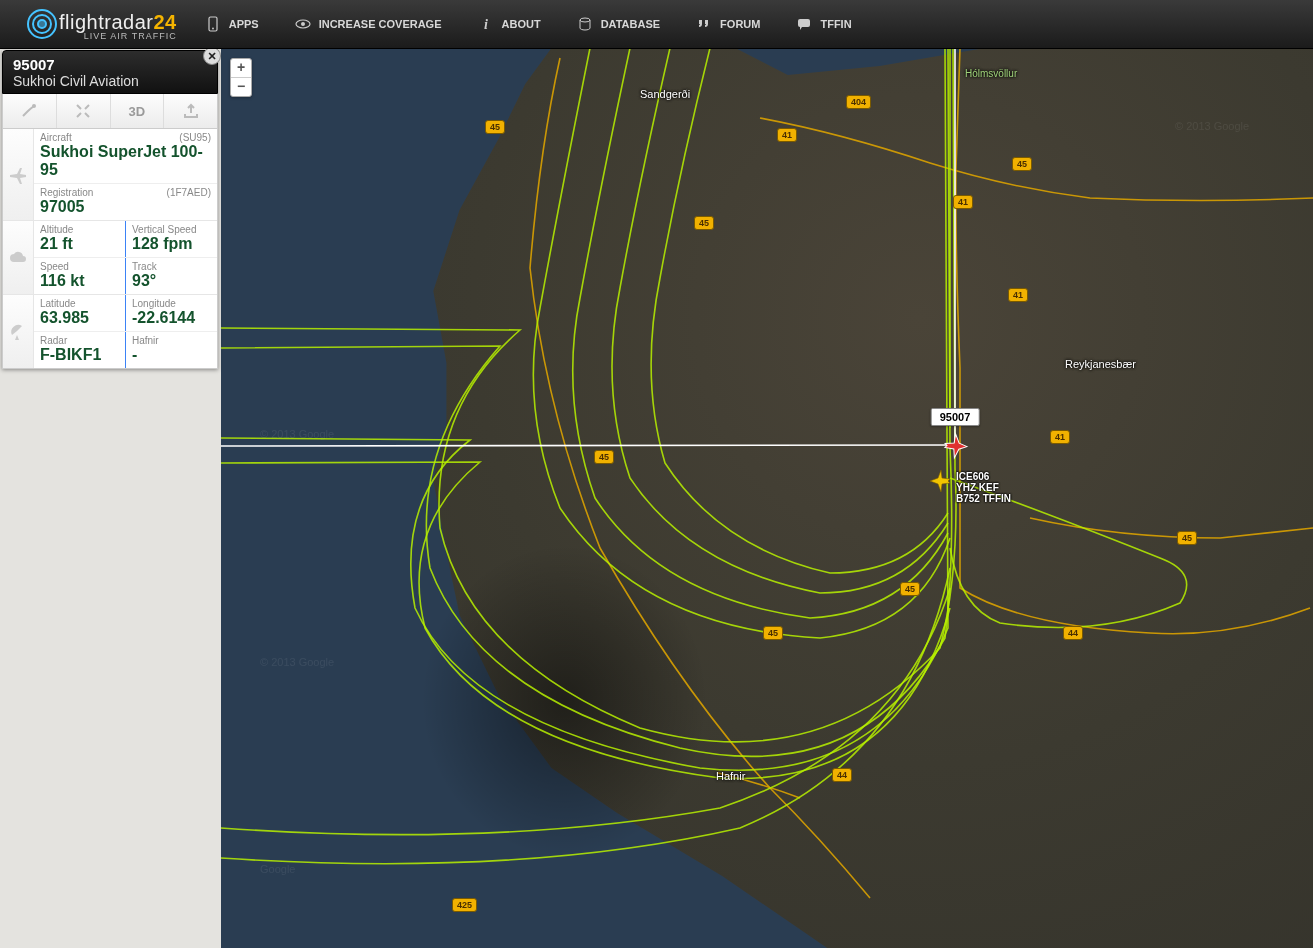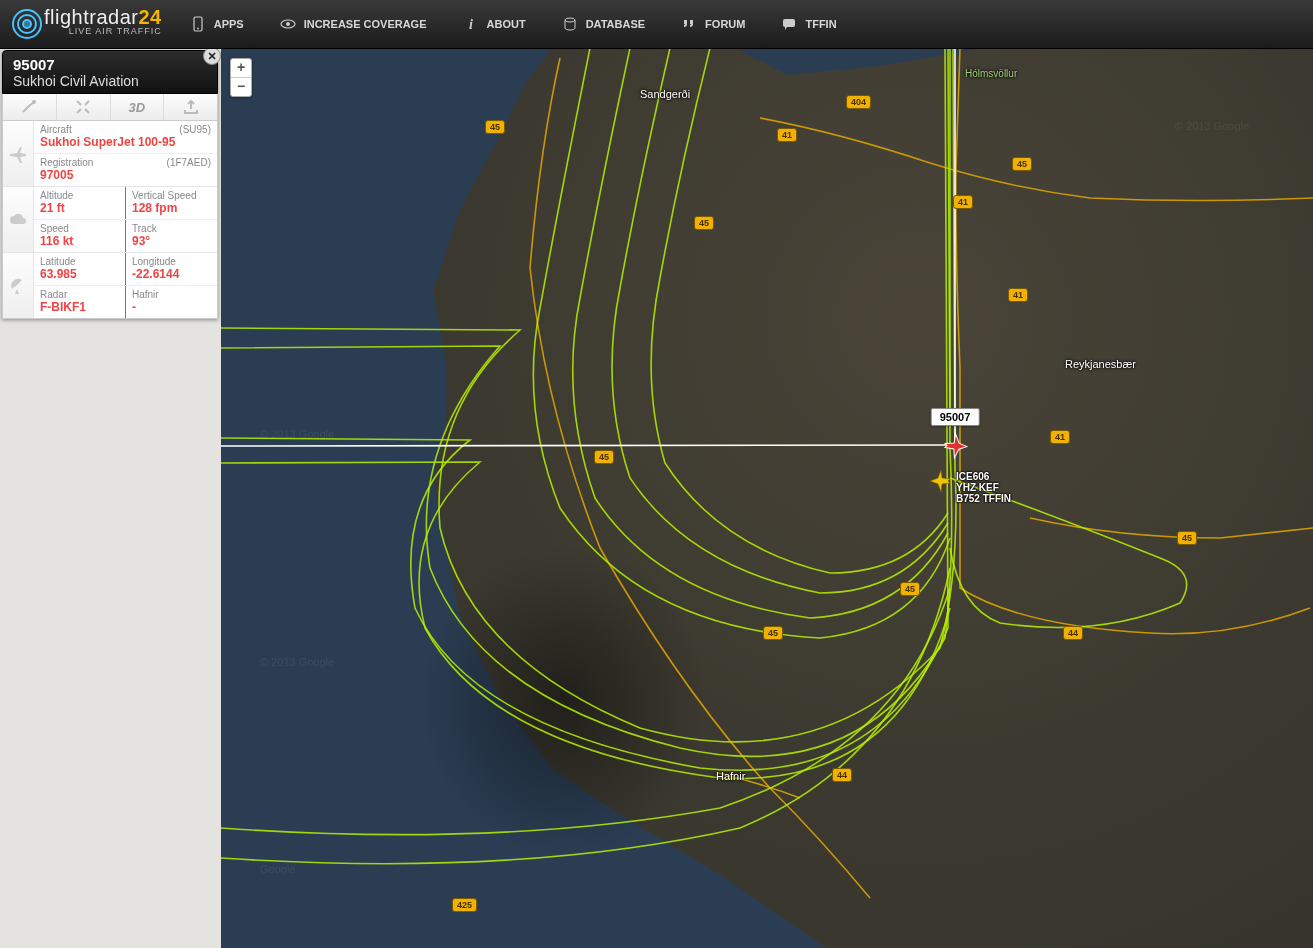--- a/index.html
+++ b/index.html
@@ -19,23 +19,24 @@
     background: linear-gradient(#3a3a3a, #1b1b1b);
     border-bottom: 1px solid #000;
     display: flex;
     align-items: center;
     color: #ccc;
     font-size: 12px;
     z-index: 100;
   }
   #logo {
     display: flex;
-    align-items: flex-start;
-    padding: 0 10px 0 10px;
+    align-items: flex-end;
+    padding: 0 10px 0 19px;
     cursor: pointer;
+    margin-left: 6px;
   }
   #logo-text { line-height: 1; }
   #logo-text .fr { font-size: 20px; color: #eee; font-weight: 300; letter-spacing: .5px; }
   #logo-text .fr b { color: #f5b400; font-weight: 700; }
   #logo-text .tag { font-size: 9px; color: #bbb; letter-spacing: 1px; text-align: right; }
   .nav-item {
     display: flex;
     align-items: center;
     gap: 8px;
     padding: 4px 18px;
@@ -135,22 +136,22 @@
     width:16px; height:16px; border-radius:50%;
     background:#ddd; color:#222; font-size:11px; line-height:16px;
     text-align:center; font-weight:bold; cursor:pointer;
     border:1px solid #888;
   }
   #panel-tools {
     display:flex; background:linear-gradient(#fdfdfd,#ececec);
     border:1px solid #ccc; border-top:none;
   }
   #panel-tools > div {
-    flex:1; height:26px; display:flex; align-items:center; justify-content:center;
-    border-right:1px solid #ddd; cursor:pointer; color:#9a9a9a;font-style:italic;
+    flex:1; height:34px; display:flex; align-items:center; justify-content:center;
+    border-right:1px solid #ddd; cursor:pointer; color:#9a9a9a;
   }
   #panel-tools > div:last-child { border-right:none; }
 
   #panel-body { background:#fff; border:1px solid #ccc; border-top:none; }
   .section {
     display:flex;
     border-bottom:1px solid #e6e6e6;
   }
   .section:last-child { border-bottom:none; }
   .sec-icon {
@@ -162,21 +163,21 @@
   }
   .sec-rows { flex:1; }
   .row { display:flex; border-bottom:1px solid #eee; }
   .row:last-child { border-bottom:none; }
   .cell {
     flex:1; padding:3px 6px 4px 6px;
     border-right:1px solid #3b82f6;
   }
   .cell:last-child { border-right:none; }
   .cell .lbl { color:#888; font-size:10px; }
-  .cell .val { color:#ef4444; font-size:12px; font-weight:bold; }
+  .cell .val { color:#14532d; font-size:16px; font-weight:bold; }
   .cell .aux { float:right; color:#888; font-size:10px; }
 
   
   #sel-label {
     position:absolute;
     background:#fff; border:1px solid #888;
     padding:2px 8px; font-size:11px; font-weight:bold;
     border-radius:2px;
     box-shadow:0 1px 2px rgba(0,0,0,.3);
     transform:translate(-50%,-100%);

